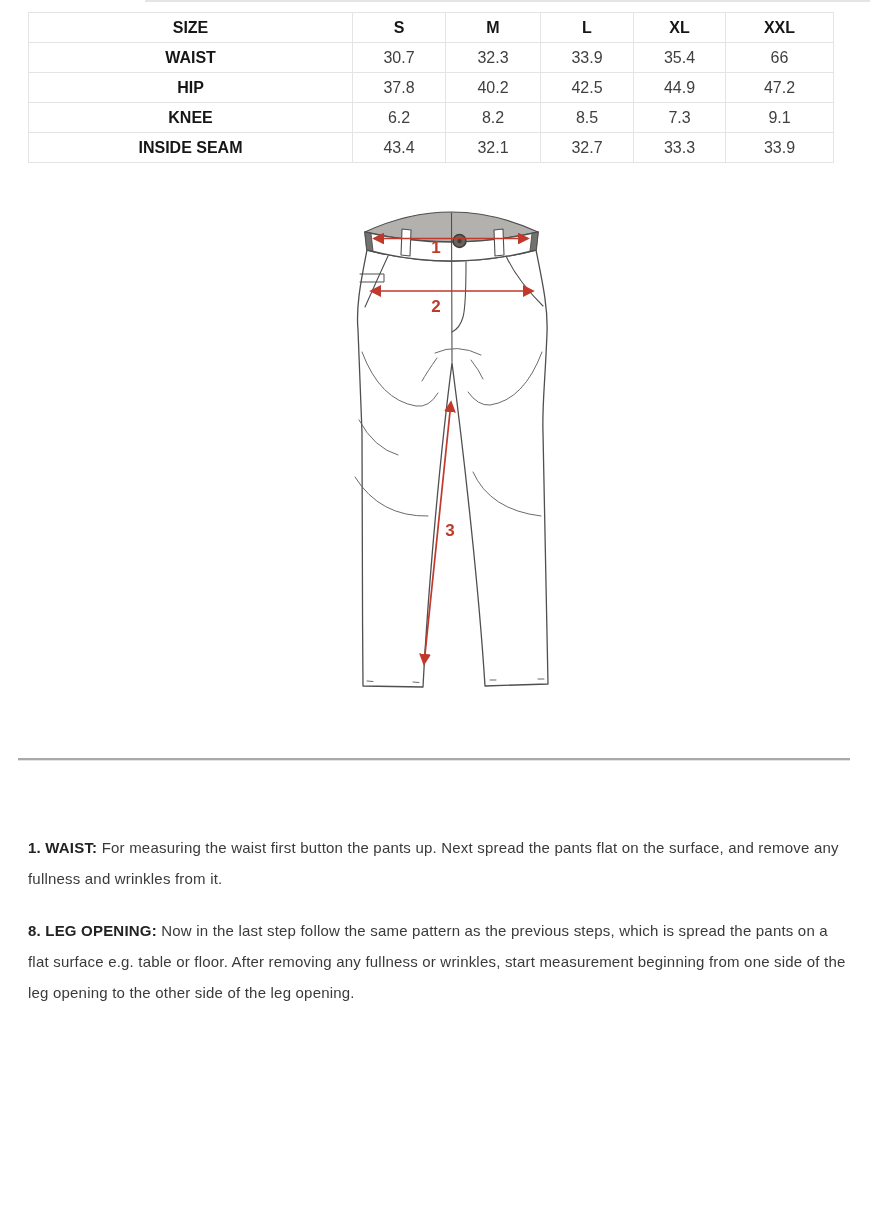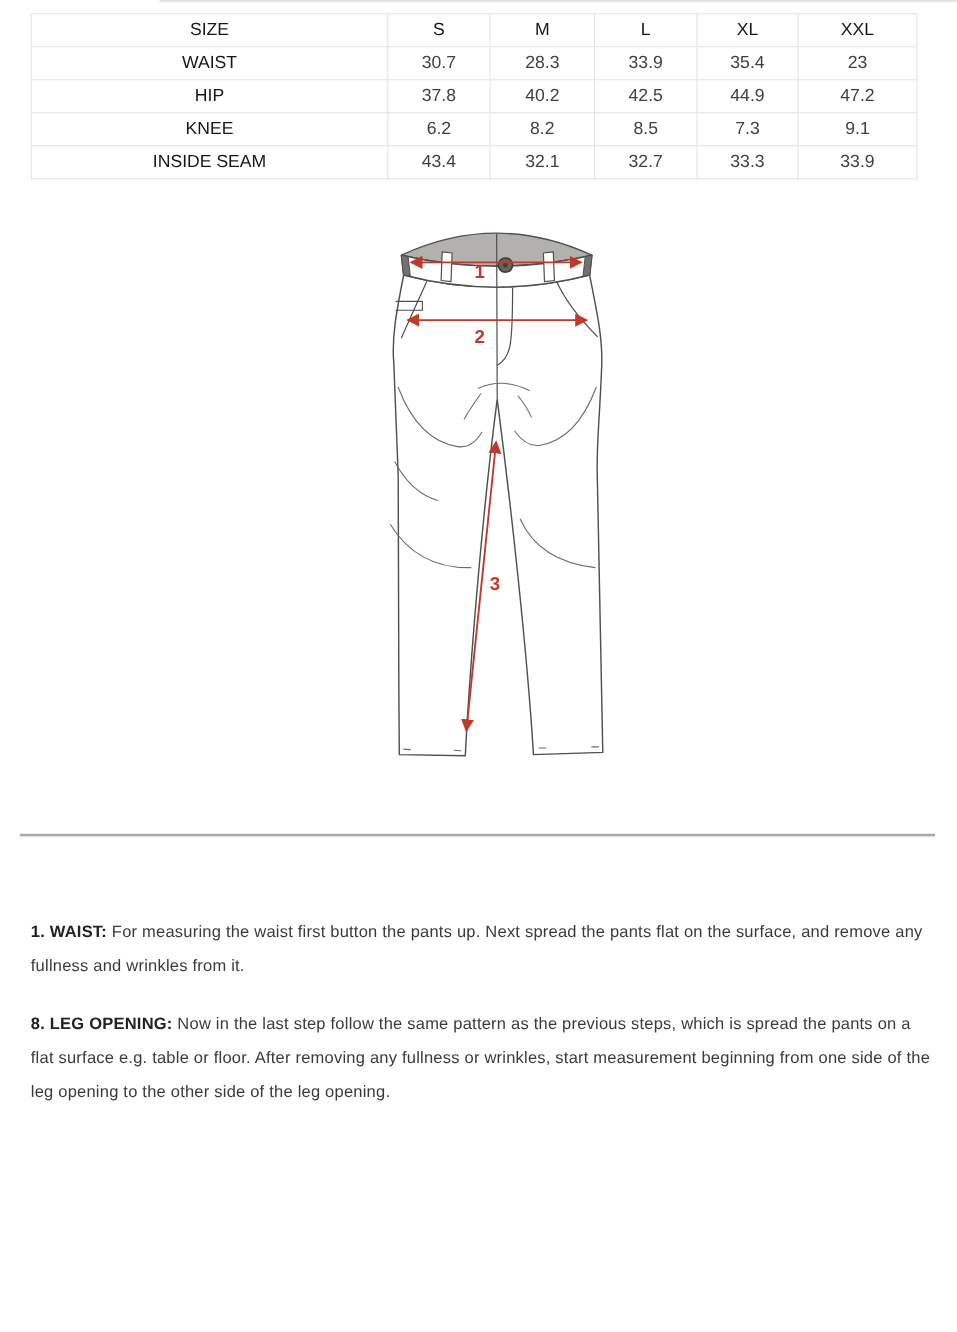--- a/index.html
+++ b/index.html
@@ -14,21 +14,21 @@
   
   table.size-table{
     position:absolute;left:28px;top:12px;width:805px;
     border-collapse:collapse;table-layout:fixed;
   }
   table.size-table th,
   table.size-table td{
     border:1px solid #e4e4e4;height:29px;text-align:center;vertical-align:middle;
     font-size:16px;padding:0;
   }
-  table.size-table th{font-weight:normal;color:#161616;}
+  table.size-table th{font-weight:bold;color:#161616;}
   table.size-table td{font-weight:normal;color:#3f3f3f;}
   
   .pants-svg{position:absolute;left:340px;top:200px;width:230px;height:500px;}
   
   .divider{
     position:absolute;left:18px;top:758px;width:832px;height:2px;
     background:#a9a9a9;border-bottom:1px solid #e3e3e3;
   }
   
   .instructions{
@@ -61,24 +61,24 @@
         <th>M</th>
         <th>L</th>
         <th>XL</th>
         <th>XXL</th>
       </tr>
     </thead>
     <tbody>
       <tr>
         <th>WAIST</th>
         <td>30.7</td>
-        <td>28.3</td>
+        <td>32.3</td>
         <td>33.9</td>
         <td>35.4</td>
-        <td>23</td>
+        <td>66</td>
       </tr>
       <tr>
         <th>HIP</th>
         <td>37.8</td>
         <td>40.2</td>
         <td>42.5</td>
         <td>44.9</td>
         <td>47.2</td>
       </tr>
       <tr>

